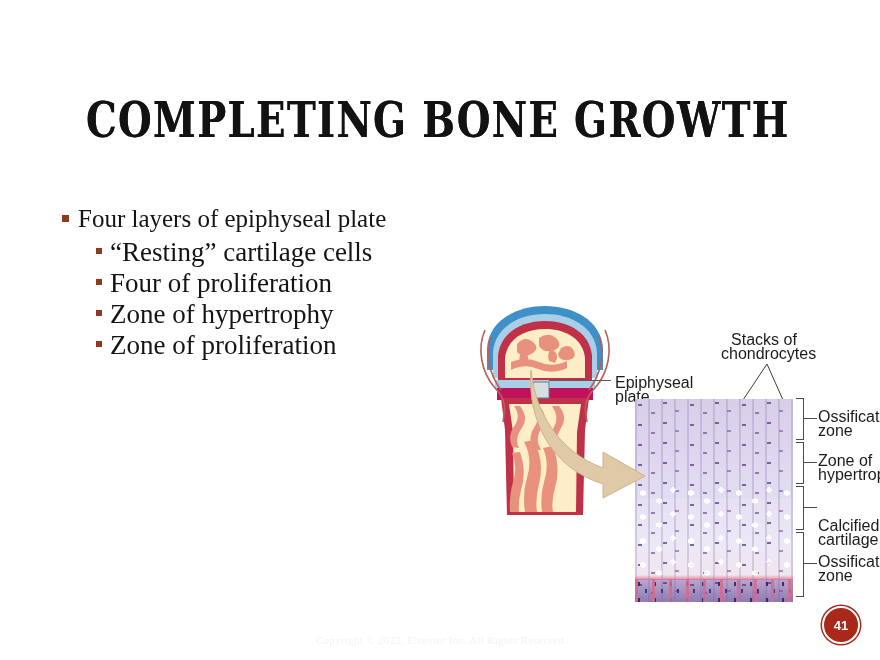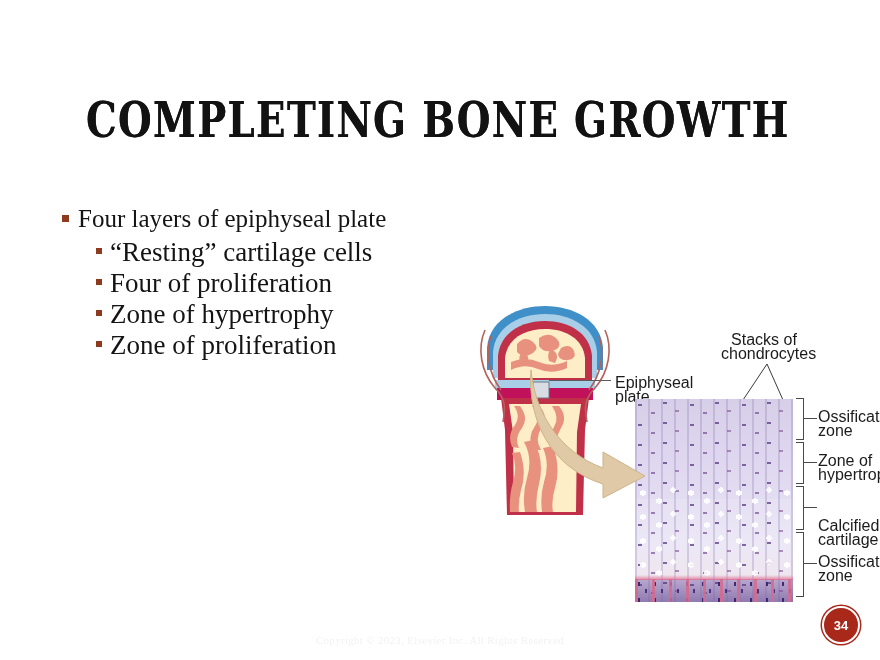--- a/index.html
+++ b/index.html
@@ -288,15 +288,15 @@
     </div>
 
     <svg id="zoom-arrow" width="128" height="132" viewBox="0 0 128 132">
       <path d="M6,2 C10,44 34,84 78,100 L78,84 L120,108 L78,130 L78,116
                C26,100 2,52 6,2 Z" fill="#e0c9a6" stroke="#cdb488" stroke-width="1"></path>
     </svg>
 
   </div>
 
   <div id="copyright">Copyright © 2023, Elsevier Inc. All Rights Reserved</div>
-  <div id="page-badge">34</div>
+  <div id="page-badge">41</div>
 
 </div>
 
 </body></html>

